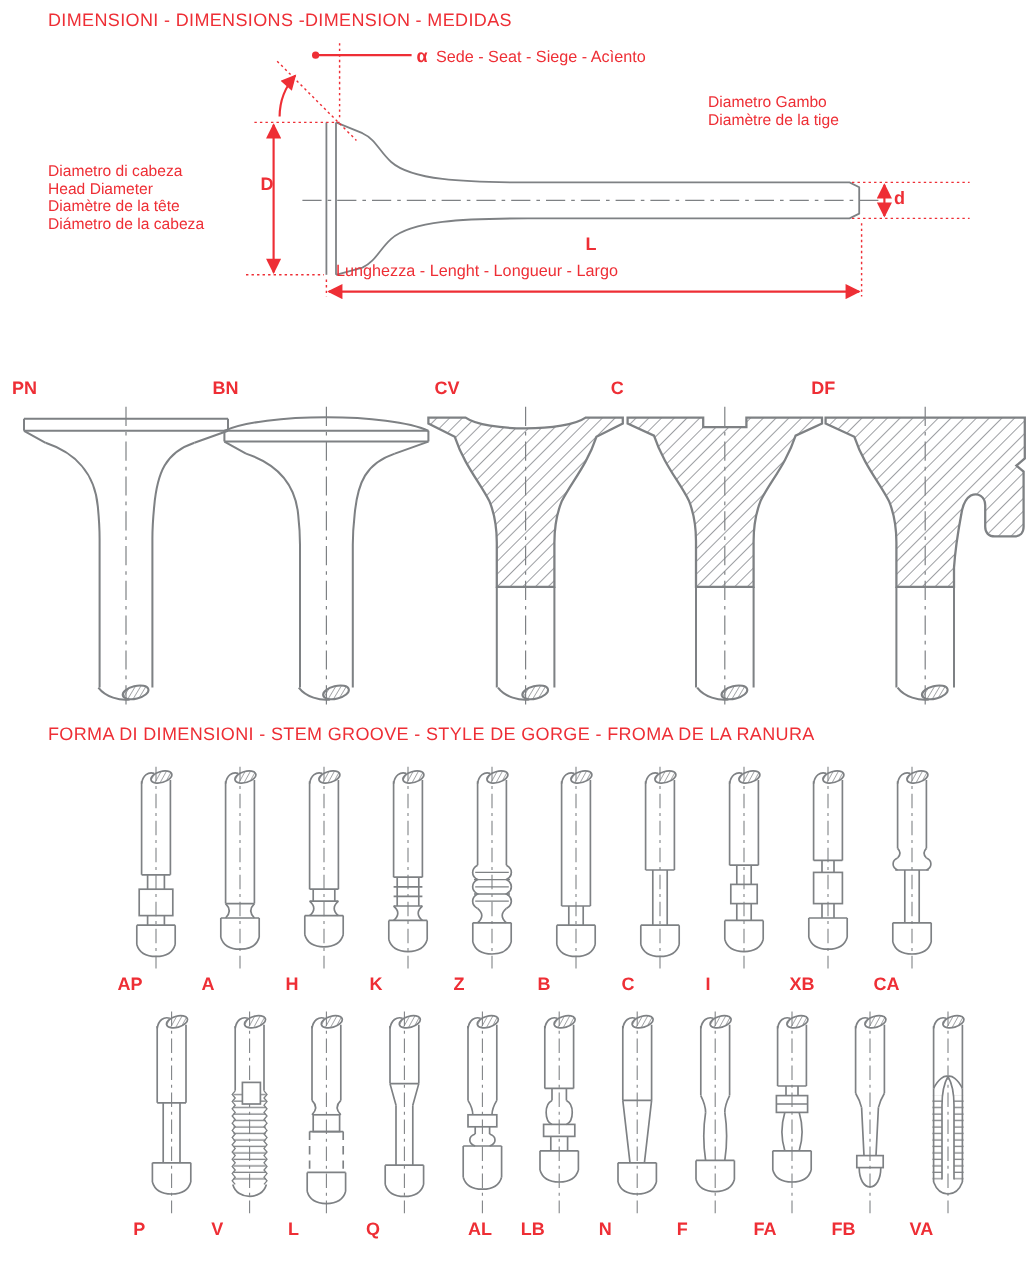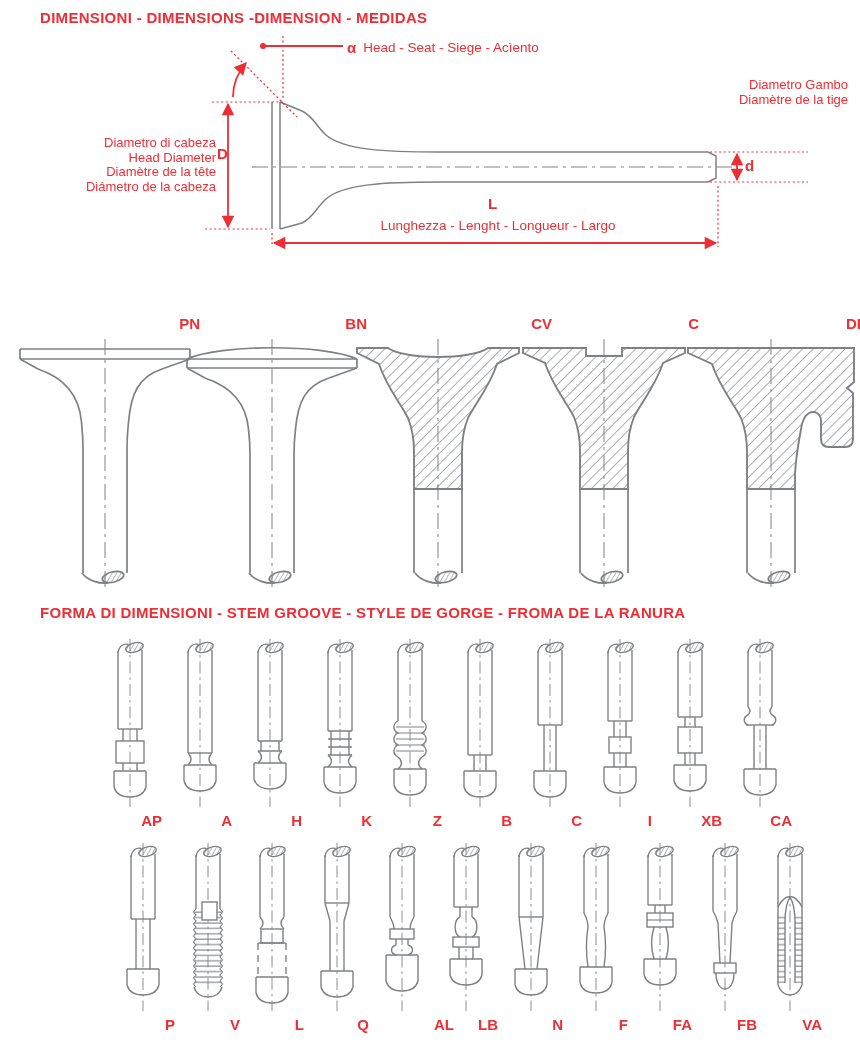--- a/index.html
+++ b/index.html
@@ -4,40 +4,40 @@
 <style>
   :root{ --red:#EE2E35; --grey:#7E8184; }
   *{ margin:0; padding:0; box-sizing:border-box; }
   html,body{ background:#fff; }
   .page{
     position:relative; width:860px; height:1051px; background:#fff;
     font-family:"Liberation Sans", sans-serif; overflow:hidden;
   }
   .abs{ position:absolute; }
   .sec-title{
-    position:absolute; left:40px; font-size:15px; font-weight:700;
+    position:absolute; left:40px; font-size:15px; font-weight:400;
     color:var(--red); letter-spacing:.3px; white-space:nowrap;
   }
   .dim-label{
     position:absolute; font-size:13px; line-height:14.6px; color:var(--red);
     white-space:nowrap;
   }
-  .dim-label.right{ text-align:right; }
-  .dim-label.center{ text-align:center; }
+  .dim-label.right{ text-align:left; }
+  .dim-label.center{ }
   .sym{
     position:absolute; font-size:15px; font-weight:700; color:var(--red);
   }
   .alpha-row{
     position:absolute; display:flex; align-items:center; gap:7px; color:var(--red);
   }
   .alpha-row .a{ font-size:15px; font-weight:700; }
   .alpha-row .t{ font-size:13.5px; }
   .fig-label{
     position:absolute; font-size:15px; font-weight:700; color:var(--red);
-    text-align:right; white-space:nowrap;
+    text-align:left; white-space:nowrap;
   }
   svg{ display:block; }
 </style>
 </head>
 <body>
 
 <svg style="position:absolute;width:0;height:0" aria-hidden="true">
   <defs>
     <pattern id="hatch45" width="7.5" height="7.5" patternTransform="rotate(45)" patternUnits="userSpaceOnUse">
       <line x1="0" y1="0" x2="0" y2="7.5" stroke="#8A8D91" stroke-width="1.4"></line>
@@ -92,21 +92,21 @@
       <path d="M233,97 A52,52 0 0 1 246,63" marker-end="url(#arw)"></path>
       <path d="M228,104 V227" marker-start="url(#arw)" marker-end="url(#arw)"></path>
       <path d="M737,154 V180" marker-start="url(#arw)" marker-end="url(#arw)"></path>
       <path d="M274,243 H716" marker-start="url(#arw)" marker-end="url(#arw)"></path>
     </g>
     <circle cx="263" cy="46" r="3" fill="#EE2E35"></circle>
   </svg>
 
   <div class="alpha-row" style="left:347px;top:39px">
     <span class="a">α</span>
-    <span class="t">Head - Seat - Siege - Acìento</span>
+    <span class="t">Sede - Seat - Siege - Acìento</span>
   </div>
 
   <div class="dim-label right" style="left:40px;width:176px;top:136px">
     <div>Diametro di cabeza</div>
     <div>Head Diameter</div>
     <div>Diamètre de la tête</div>
     <div>Diámetro de la cabeza</div>
   </div>
   <div class="sym" style="left:217px;top:145px">D</div>
 

